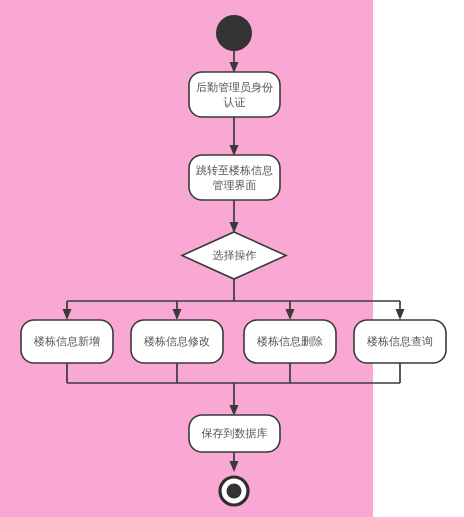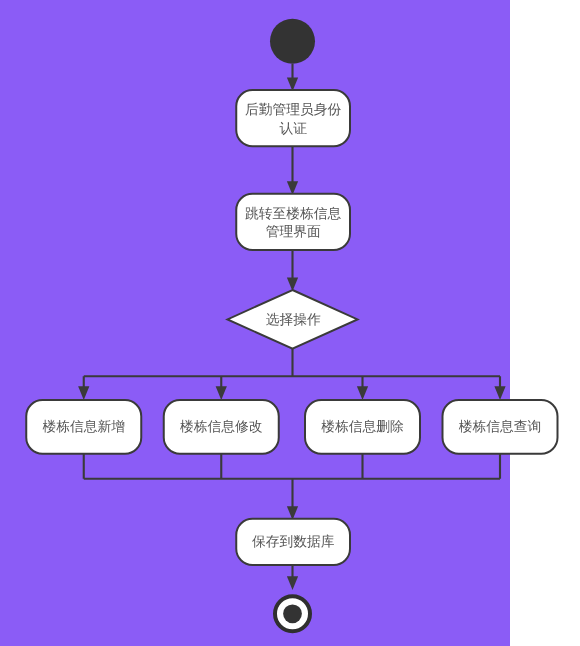--- a/index.html
+++ b/index.html
@@ -8,23 +8,23 @@
     background: #ffffff;
   }
   body {
     width: 464px;
     height: 517px;
     overflow: hidden;
     font-family: "DejaVu Sans", "Liberation Sans", sans-serif;
   }
   #diagram-root {
     position: relative;
-    width: 408px;
+    width: 373px;
     height: 517px;
-    background: #8b5cf6;
+    background: #f9a8d4;
   }
   svg#flow {
     display: block;
     width: 464px;
     height: 517px;
   }
   .node-shape {
     fill: #ffffff;
     stroke: #3a3a3a;
     stroke-width: 1.6;

